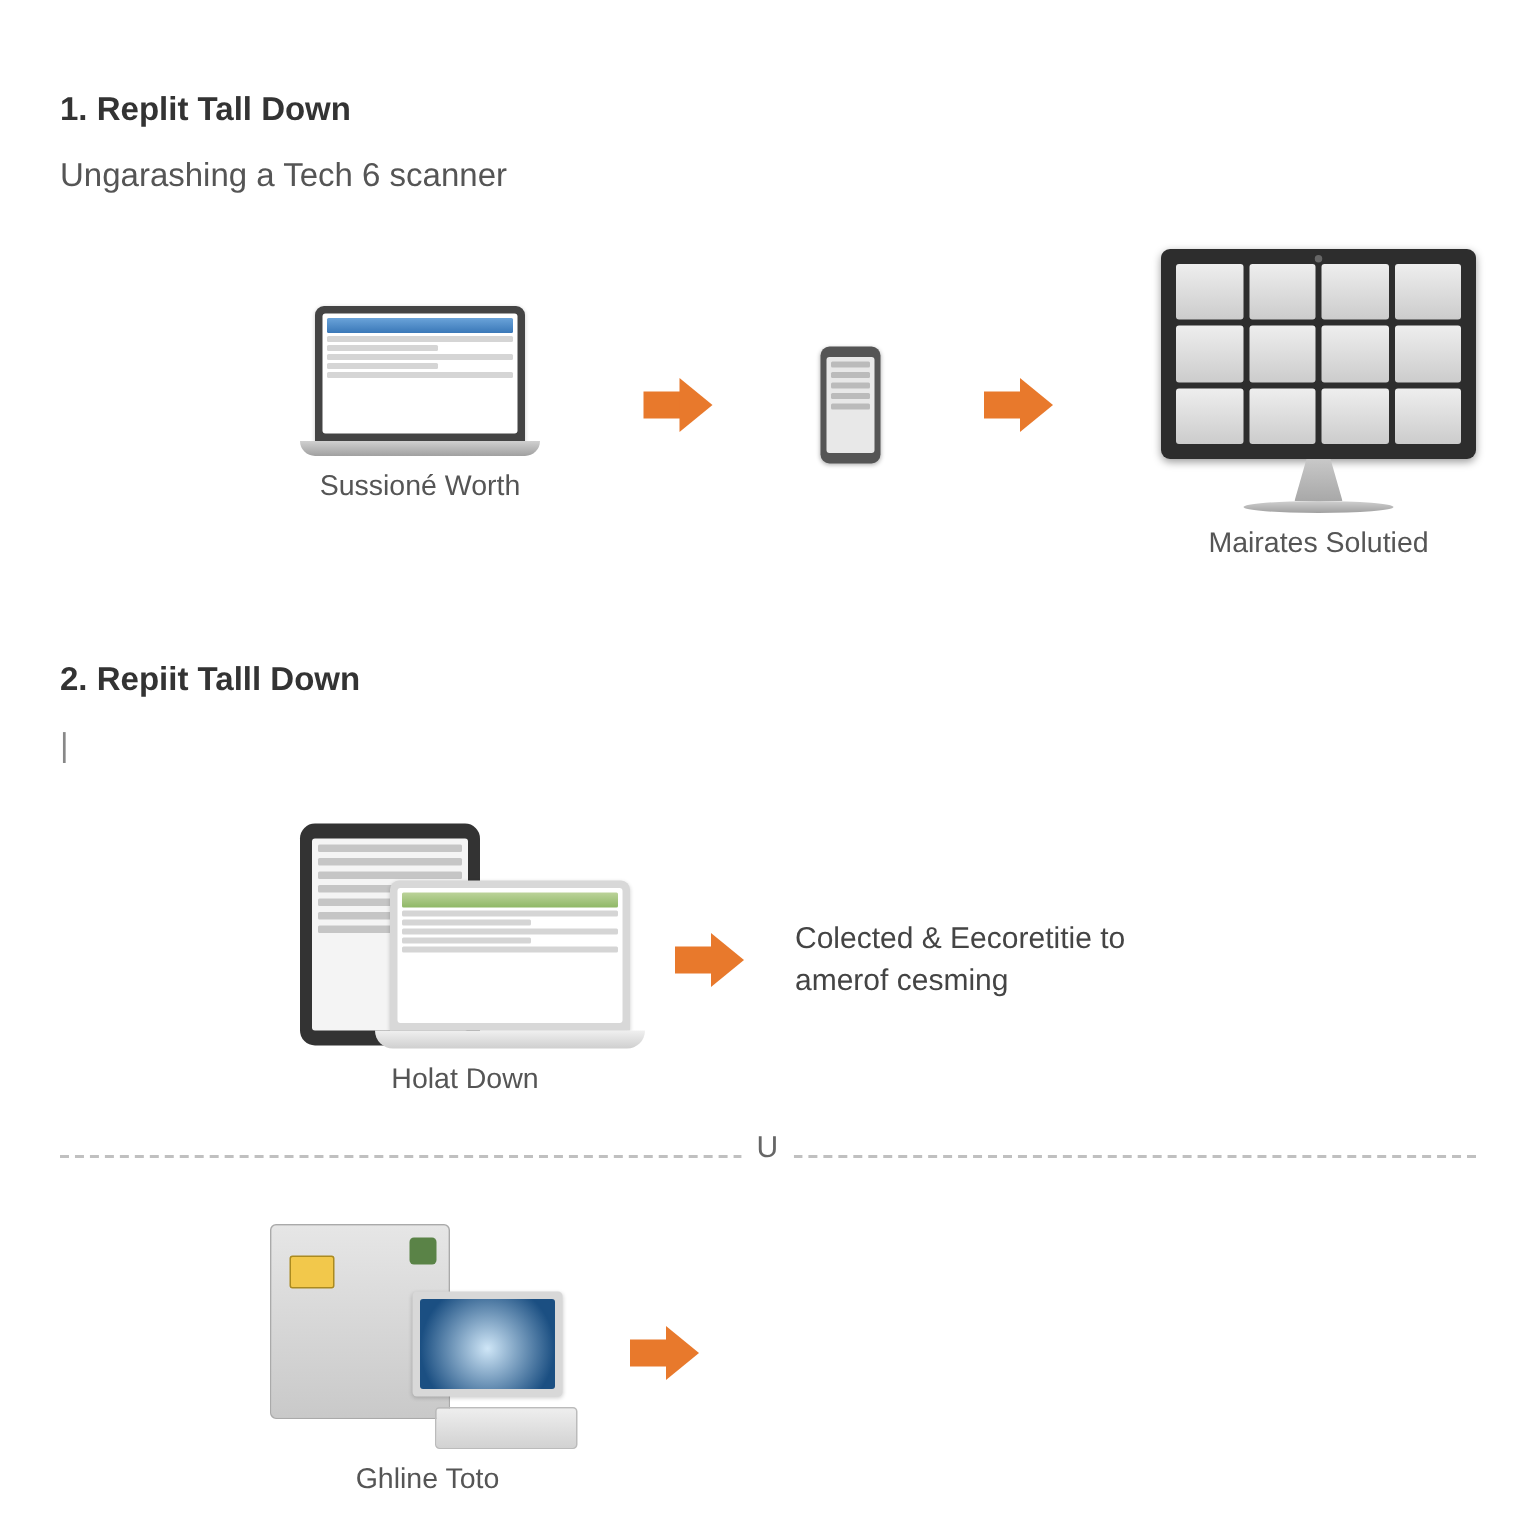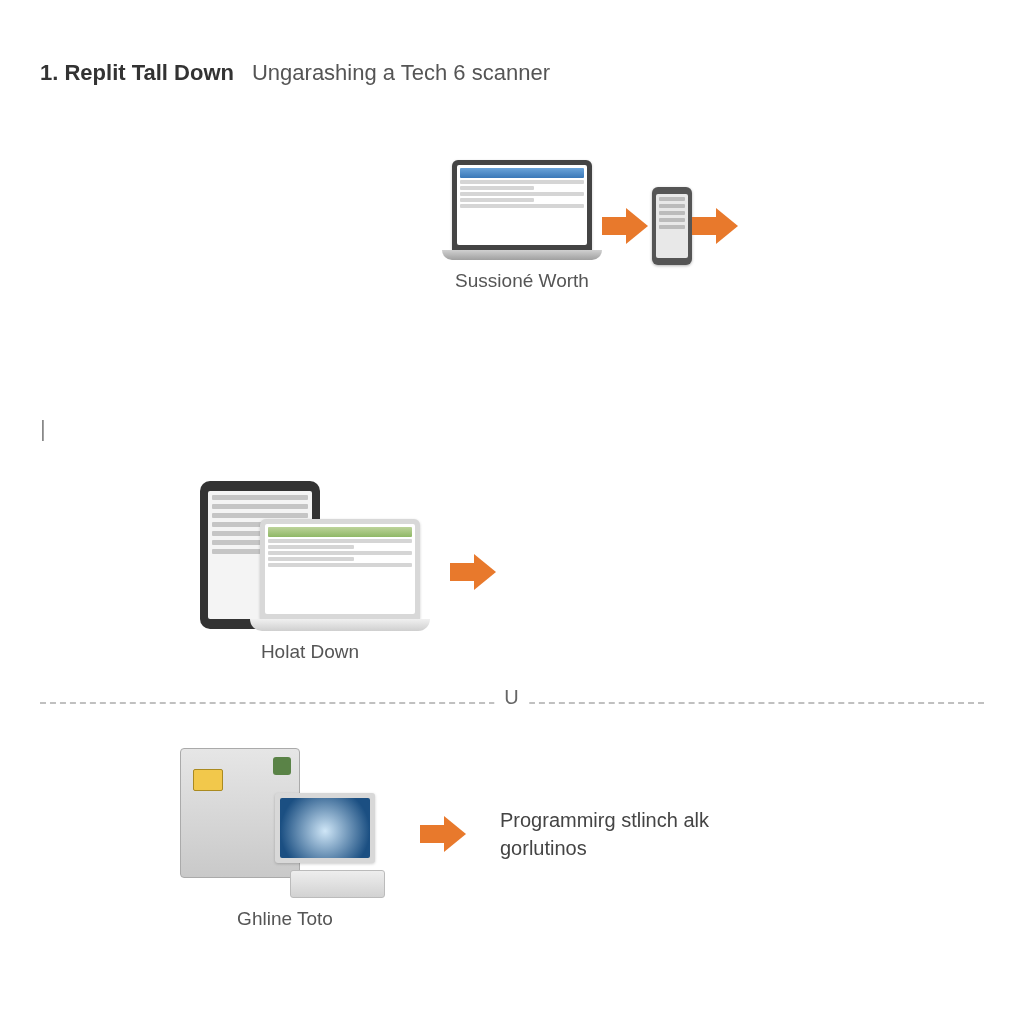--- a/index.html
+++ b/index.html
@@ -11,39 +11,40 @@
     color: #444;
     padding: 60px 40px 40px 40px;
     position: relative;
   }
   .section-header {
     font-size: 22px;
     margin-bottom: 30px;
     display: flex;
     align-items: baseline;
     gap: 18px;
+    flex-direction: column;
   }
   .section-header .num-title {
     font-weight: 700;
     color: #333;
   }
   .section-header .sub {
     font-weight: 400;
     color: #555;
   }
   .section-header .divider-pipe {
     color: #888;
     font-weight: 300;
   }
   .row1 {
     display: flex;
     align-items: center;
-    justify-content: center;
+    justify-content: space-between;
     padding-left: 160px;
-    margin-bottom: 80px;
+    margin-bottom: 60px;
     height: 220px;
   }
   .row2 {
     display: flex;
     align-items: center;
     gap: 30px;
     padding-left: 160px;
     margin-bottom: 30px;
     height: 200px;
   }
@@ -309,23 +310,50 @@
           <div></div>
           <div></div>
           <div></div>
           <div></div>
         </div>
     </div>
   </div>
 
   <div class="arrow"></div>
 
+  <div class="device-group">
+    <div class="monitor-wrap">
+      <div class="monitor">
+          <div class="grid">
+        <div></div>
+            <div></div>
+            <div></div>
+            <div></div>
+        <div></div>
+            <div></div>
+            <div></div>
+            <div></div>
+        <div></div>
+            <div></div>
+            <div></div>
+            <div></div>
+      </div>
+        </div>
+      <div class="stand"></div>
+        <div class="stand-base"></div>
+    </div>
+    <div class="caption">Mairates Solutied</div>
+  </div>
 </div>
 
 <div class="section-header">
+  <span class="num-title">
+    <span>2.</span>
+    <span>Repiit Talll Down</span>
+  </span>
   <span class="divider-pipe">|</span>
 </div>
 
 <div class="row2">
   <div class="device-group">
     <div class="combo">
       <div class="tablet">
         <div class="tscreen">
             <div></div>
             <div></div>
@@ -348,20 +376,21 @@
         </div>
           </div>
         <div class="base"></div>
       </div>
     </div>
     <div class="caption">Holat Down</div>
   </div>
 
   <div class="arrow"></div>
 
+  <div class="desc-text">Colected &amp; Eecoretitie to amerof cesming</div>
 </div>
 
 <div style="position:relative">
   <hr class="dashed">
   <span class="dashed-label">U</span>
 </div>
 
 <div class="row3">
   <div class="device-group">
     <div class="machine-group">
@@ -369,14 +398,13 @@
       <div class="small-monitor">
           <div class="sm-screen"></div>
         </div>
       <div class="keyboard"></div>
     </div>
     <div class="caption">Ghline Toto</div>
   </div>
 
   <div class="arrow"></div>
 
-  <div class="desc-text">Programmirg stlinch alk gorlutinos</div>
 </div>
 
 </body></html>

